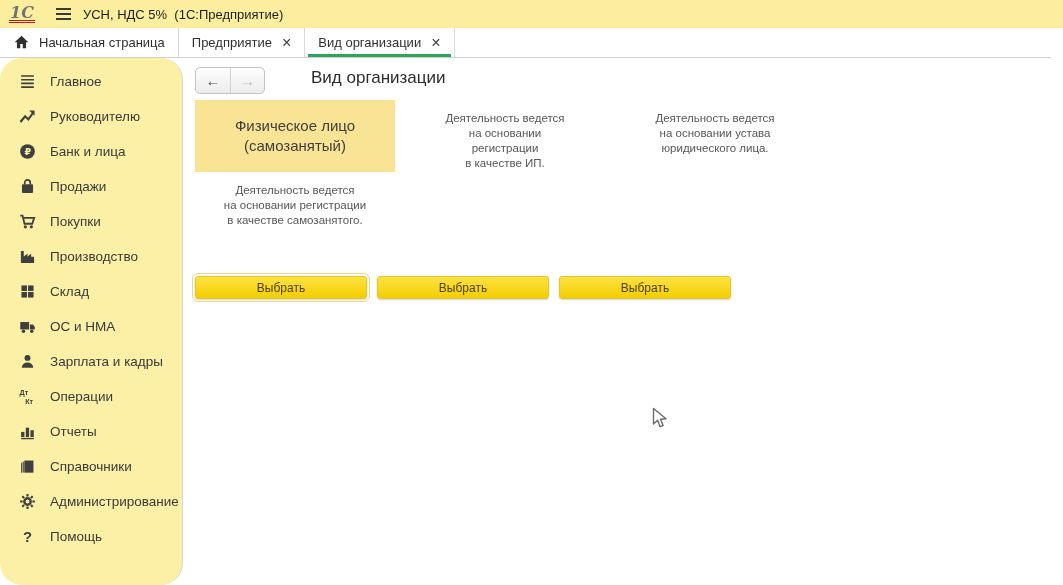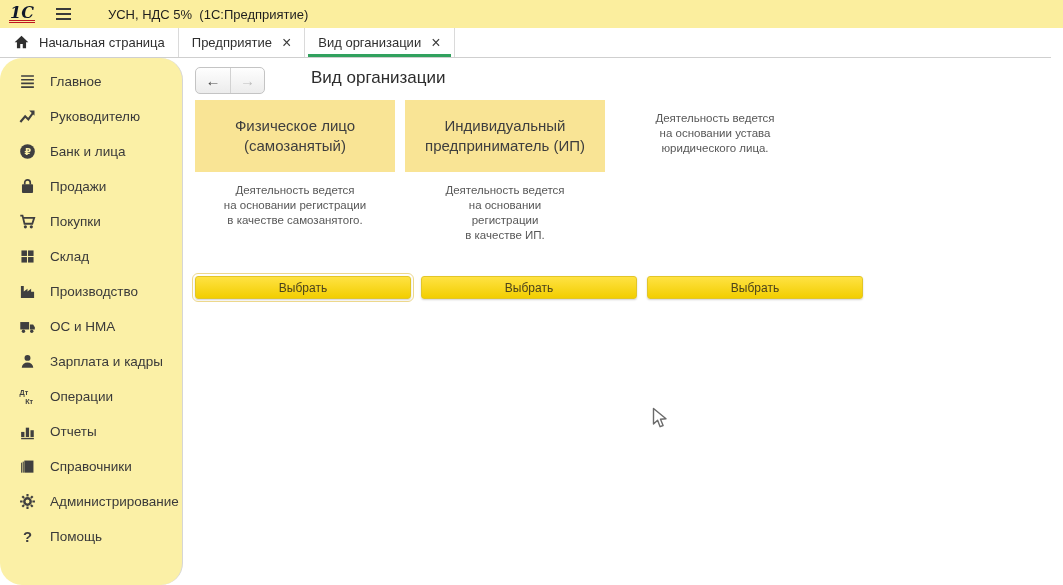--- a/index.html
+++ b/index.html
@@ -13,25 +13,25 @@
 
   
   #topbar {
     position:absolute; top:0; left:0; right:0; height:28px;
     background:#FBEE9E; display:flex; align-items:center;
   }
   .logo {
     margin-left:9px;
     font-family:"DejaVu Serif","Liberation Serif",serif;
     font-style:italic; font-weight:bold; font-size:16px; line-height:13px;
-    color:#0f172a; border-bottom:3px double #BE1622; padding:0 1px 1px 1px;
+    color:#737373; border-bottom:3px double #BE1622; padding:0 1px 1px 1px;
   }
   .hamburger { margin-left:21px; display:inline-flex; flex-direction:column; gap:3px; cursor:pointer; }
   .hamburger i { display:block; width:15px; height:2px; background:#3A3A3A; }
-  .app-title { margin-left:37px; font-size:13px; color:#1E1E1E; white-space:pre; }
+  .app-title { margin-left:12px; font-size:13px; color:#1E1E1E; white-space:pre; }
 
   
   #tabbar {
     position:absolute; top:28px; left:0; right:12px; height:30px;
     background:#fff; border-bottom:1px solid #CFCFCF; display:flex;
   }
   .tab {
     position:relative; display:flex; align-items:center; gap:9px;
     padding:0 13px; border-right:1px solid #DADADA;
     font-size:13px; color:#2F2F2F; cursor:pointer; white-space:nowrap;
@@ -78,21 +78,21 @@
     height:72px; background:#F9E495; display:flex; align-items:center; justify-content:center;
     text-align:center; font-size:15px; line-height:20px; color:#3E3E3E; white-space:pre-line;
   }
   .card-desc {
     margin-top:11px; text-align:center; font-size:11.5px; line-height:15px;
     color:#575757; white-space:pre-line;
   }
 
   #buttons-row { position:absolute; left:12px; top:218px; display:flex; gap:10px; }
   .choose-btn {
-    width:216px; height:23px; display:flex; align-items:center; justify-content:center;
+    width:172px; height:23px; display:flex; align-items:center; justify-content:center;
     background:linear-gradient(#FFE243,#F2CE00);
     border:1px solid #E2C628; border-radius:3px;
     font-family:inherit; font-size:12px; color:#4C431C; cursor:pointer;
     box-shadow:0 1px 2px rgba(0,0,0,.18);
   }
   .choose-btn.focused { outline:1px solid #EDD88D; outline-offset:2px; }
 
   .cursor { position:absolute; left:652px; top:407px; pointer-events:none; }
 </style>
 </head>
@@ -172,35 +172,35 @@
           <path fill="none" stroke="currentColor" stroke-width="1.7" d="M1.2 2.4h2.1l1.9 7.7h7.3l1.8-5.6H4.4"></path>
           <circle cx="6" cy="13" r="1.5"></circle>
           <circle cx="11.6" cy="13" r="1.5"></circle>
         </svg>
       </span>
     <span>Покупки</span>
   </div>
     <div class="side-item">
     <span class="icn">
         <svg width="17" height="17" viewBox="0 0 16 16" fill="currentColor">
+          <path d="M1.8 14V2.8h2.7v5.1L8 5.3v2.8l3.4-2.6v2.8h2.8V14z"></path>
+        </svg>
+      </span>
+    <span>Производство</span>
+  </div>
+    <div class="side-item">
+    <span class="icn">
+        <svg width="17" height="17" viewBox="0 0 16 16" fill="currentColor">
           <rect x="2.3" y="2.3" width="5.2" height="5.2"></rect>
           <rect x="8.5" y="2.3" width="5.2" height="5.2"></rect>
           <rect x="2.3" y="8.5" width="5.2" height="5.2"></rect>
           <rect x="8.5" y="8.5" width="5.2" height="5.2"></rect>
         </svg>
       </span>
     <span>Склад</span>
-  </div>
-    <div class="side-item">
-    <span class="icn">
-        <svg width="17" height="17" viewBox="0 0 16 16" fill="currentColor">
-          <path d="M1.8 14V2.8h2.7v5.1L8 5.3v2.8l3.4-2.6v2.8h2.8V14z"></path>
-        </svg>
-      </span>
-    <span>Производство</span>
   </div>
     <div class="side-item">
     <span class="icn">
         <svg width="17" height="17" viewBox="0 0 16 16" fill="currentColor">
           <rect x="1.2" y="3.8" width="8.3" height="7"></rect>
           <path d="M10.3 6h3l1.6 2.6v2.2h-4.6z"></path>
           <circle cx="4.2" cy="12.4" r="1.6"></circle>
           <circle cx="12" cy="12.4" r="1.6"></circle>
         </svg>
       </span>
@@ -272,22 +272,20 @@
   <h1 class="page-title">Вид организации</h1>
   <div id="cards-row">
       <div class="card">
     <div class="card-header">Физическое лицо
 (самозанятый)</div>
     <div class="card-desc">Деятельность ведется
 на основании регистрации
 в качестве самозанятого.</div>
   </div>
       <div class="card">
-    <div class="card-header">Индивидуальный
-предприниматель (ИП)</div>
     <div class="card-desc">Деятельность ведется
 на основании
 регистрации
 в качестве ИП.</div>
   </div>
       <div class="card">
     <div class="card-desc">Деятельность ведется
 на основании устава
 юридического лица.</div>
   </div>

